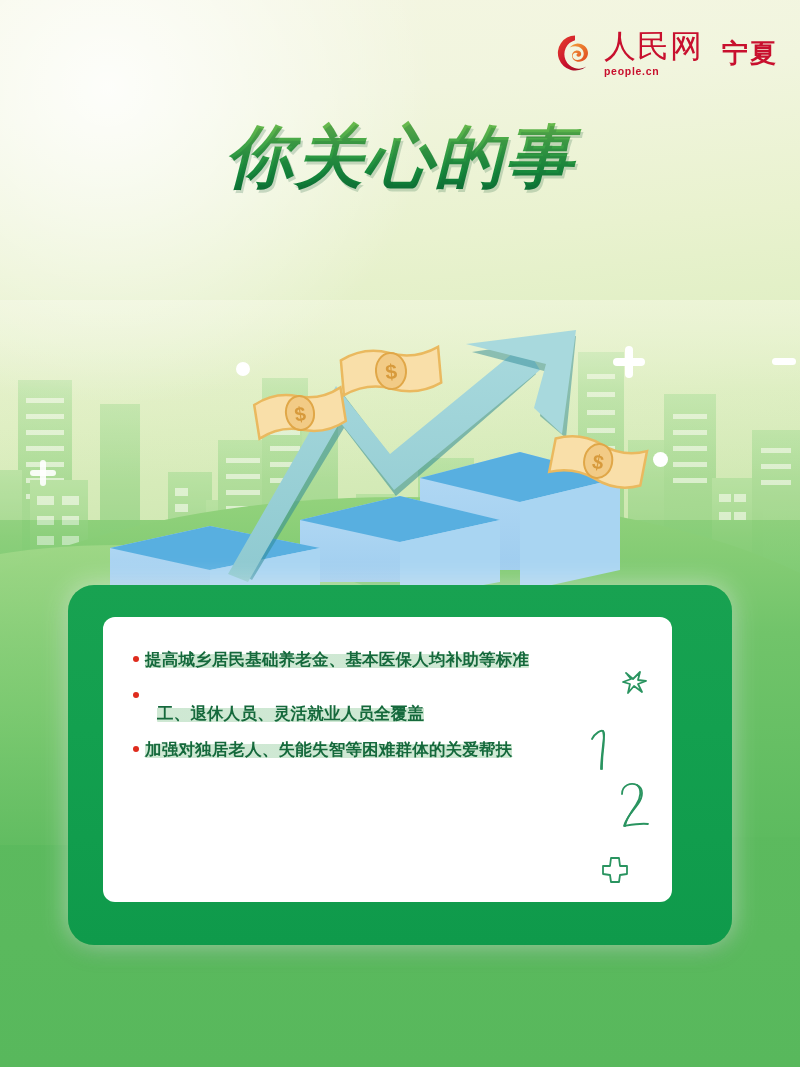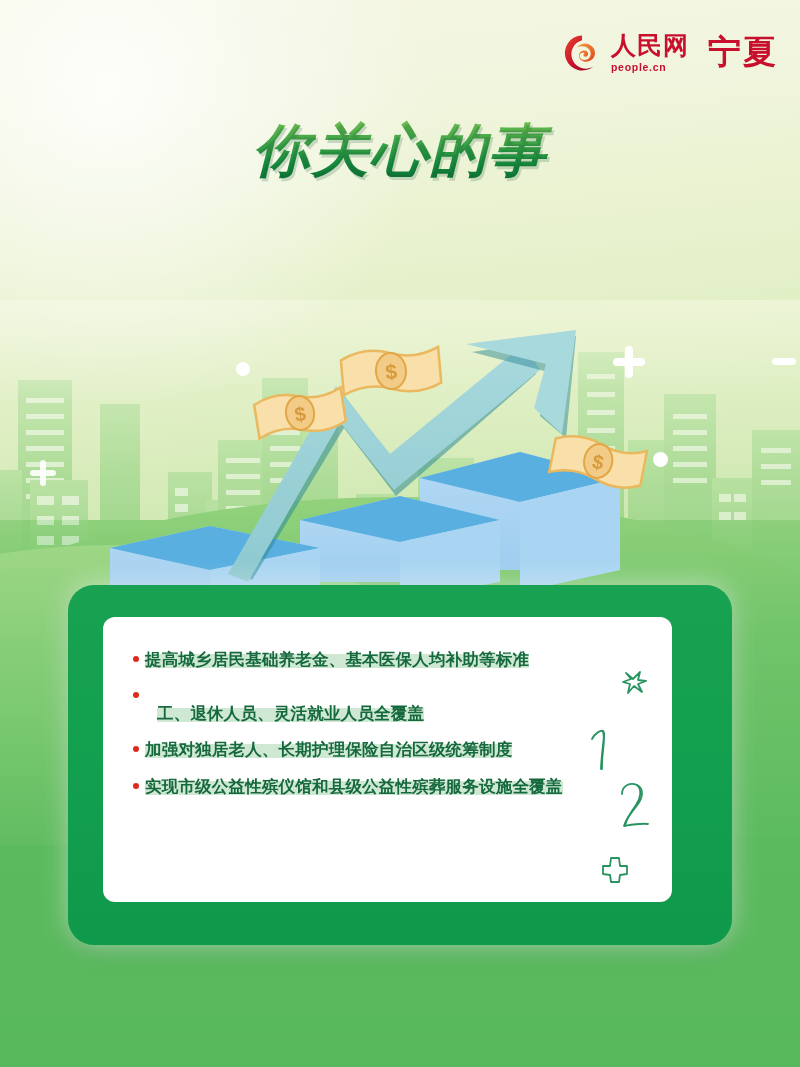--- a/index.html
+++ b/index.html
@@ -41,36 +41,36 @@
   .bld i{position:absolute;display:block;background:rgba(255,255,255,.72);}
   .city-fade{
     position:absolute;left:0;top:300px;width:800px;height:300px;
     background:linear-gradient(180deg,rgba(240,246,220,.75) 0%,rgba(240,246,220,.18) 30%,rgba(240,246,220,0) 60%);
   }
 
   
   .logo{position:absolute;right:22px;top:30px;display:flex;align-items:center;gap:9px;}
   .logo-mark{width:40px;height:40px;position:relative;}
   .logo-text{display:flex;flex-direction:column;line-height:1;}
-  .logo-cn{font-size:25px;font-weight:bold;color:#c8102e;letter-spacing:1px;}
+  .logo-cn{font-size:32px;font-weight:normal;color:#c8102e;letter-spacing:1px;}
   .logo-en{font-size:10.5px;font-weight:bold;color:#c8102e;letter-spacing:.7px;margin-top:4px;}
-  .logo-region{font-size:33px;font-weight:bold;color:#c8102e;margin-left:10px;letter-spacing:2px;}
+  .logo-region{font-size:26px;font-weight:bold;color:#c8102e;margin-left:10px;letter-spacing:2px;}
 
   
   .title-wrap{position:absolute;left:0;top:112px;width:800px;text-align:center;}
   .title1{
     font-size:56px;font-weight:bold;font-style:italic;letter-spacing:1px;
     background:linear-gradient(180deg,#64ad4c 0%,#3f9641 32%,#1d7a39 66%,#0c6733 100%);
     -webkit-background-clip:text;background-clip:text;color:transparent;
     text-shadow:2px 3px 0 rgba(22,92,48,.22);
     line-height:1.08;
   }
   .title2{
     margin-top:8px;
-    font-size:57px;font-weight:bold;font-style:italic;letter-spacing:2px;
+    font-size:68px;font-weight:bold;font-style:italic;letter-spacing:2px;
     background:linear-gradient(180deg,#6fbd4e 0%,#3fa447 34%,#168a3c 70%,#0a6f34 100%);
     -webkit-background-clip:text;background-clip:text;color:transparent;
     text-shadow:2px 3px 0 rgba(22,92,48,.20);
     line-height:1.08;
   }
   .badge{
     position:absolute;left:50%;top:272px;transform:translateX(-50%);
     width:212px;height:50px;border-radius:25px;
     background:linear-gradient(180deg,#fdf3d9 0%,#fbe3ad 48%,#f5b965 100%);
     display:flex;align-items:center;justify-content:center;gap:13px;
@@ -328,27 +328,23 @@
         <div class="bullet">
           <span class="bdot"></span>
           <span style="display:block;">
             <br>
             <span class="btext indent"><span class="hl">工、退休人员、灵活就业人员全覆盖</span></span>
           </span>
         </div>
 
         <div class="bullet">
           <span class="bdot"></span>
-          <span class="btext"><span class="hl">加强对独居老人、长期护理保险自治区级统筹制度</span></span>
+          <span class="btext"><span class="hl">加强对独居老人、失能失智等困难群体的关爱帮扶</span></span>
         </div>
 
-        <div class="bullet">
-          <span class="bdot"></span>
-          <span class="btext"><span class="hl">实现市级公益性殡仪馆和县级公益性殡葬服务设施全覆盖</span></span>
-        </div>
 
       </div>
 
       <div class="doodle" style="left:517px;top:50px;">
         <svg width="30" height="30" viewBox="0 0 30 30" fill="none" stroke="#2a9460" stroke-width="1.8" stroke-linejoin="round">
           <path d="M6 6 L13 12 L20 5 L18 13 L26 14 L18 17 L22 25 L14 19 L8 26 L10 17 L3 15 L11 12 Z"></path>
         </svg>
       </div>
 
       <div class="doodle" style="left:483px;top:110px;">

